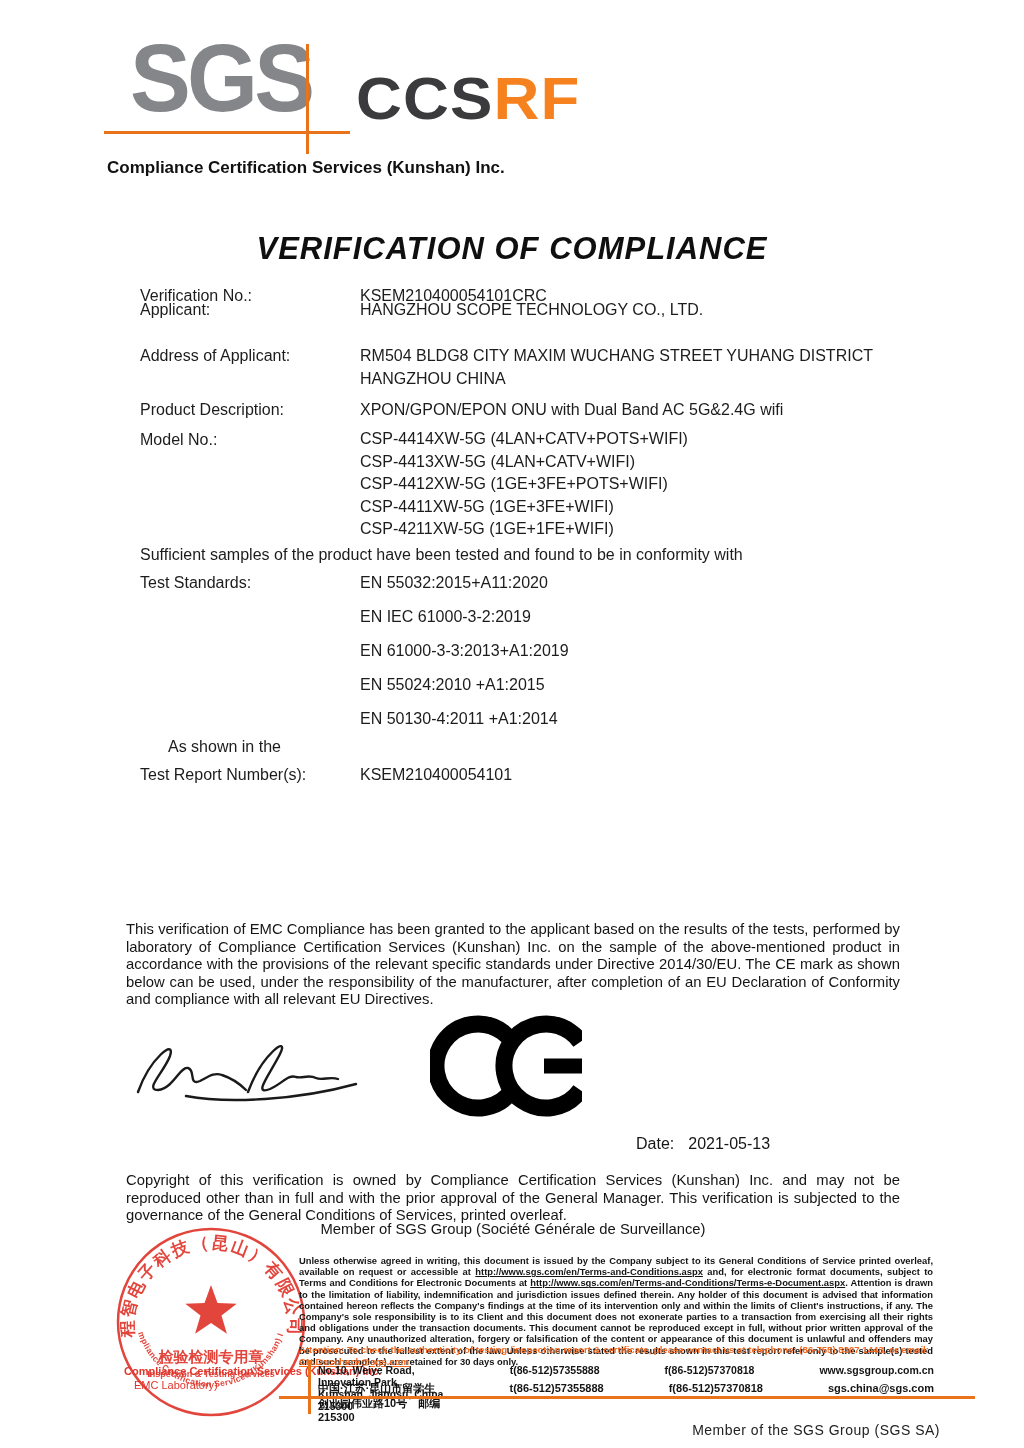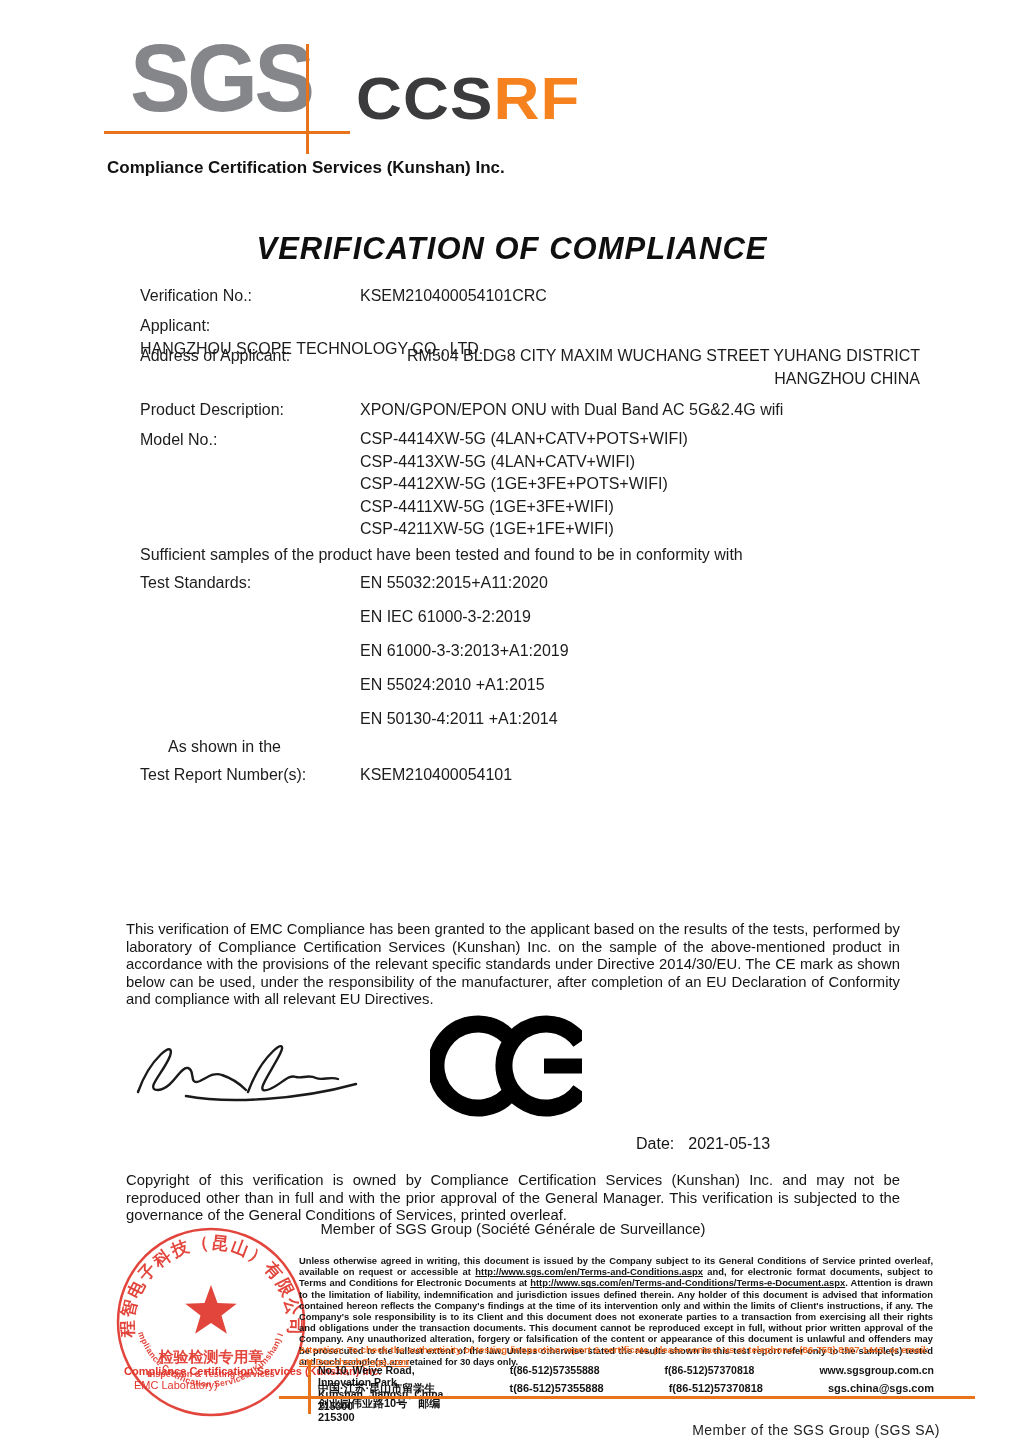--- a/index.html
+++ b/index.html
@@ -72,27 +72,27 @@
   <div class="abs sgs-hline"></div>
   <div class="abs ccsrf"><span class="dark">CCS</span><span class="orange">RF</span></div>
   <div class="abs company-line">Compliance Certification Services (Kunshan) Inc.</div>
 
   <div class="abs doc-title">VERIFICATION OF COMPLIANCE</div>
 
   <div class="row" style="top:284px;">
     <span class="lbl">Verification No.:</span>
     <span class="val">KSEM210400054101CRC</span>
   </div>
-  <div class="row" style="top:314px;flex-direction:column;">
+  <div class="row" style="top:298px;">
     <span class="lbl">Applicant:</span>
     <span class="val">HANGZHOU SCOPE TECHNOLOGY CO., LTD.</span>
   </div>
   <div class="row" style="top:344px;">
     <span class="lbl">Address of Applicant:</span>
-    <span class="val" style="width:560px;flex:none;text-align:right;">RM504 BLDG8 CITY MAXIM WUCHANG STREET YUHANG DISTRICT HANGZHOU CHINA</span>
+    <span class="val" style="width:560px;flex:none;">RM504 BLDG8 CITY MAXIM WUCHANG STREET YUHANG DISTRICT HANGZHOU CHINA</span>
   </div>
   <div class="row" style="top:398px;">
     <span class="lbl">Product Description:</span>
     <span class="val">XPON/GPON/EPON ONU with Dual Band AC 5G&amp;2.4G wifi</span>
   </div>
   <div class="row" style="top:428px;">
     <span class="lbl">Model No.:</span>
     <span class="val stack" style="line-height:22.5px;">
       <span>CSP-4414XW-5G (4LAN+CATV+POTS+WIFI)</span>
       <span>CSP-4413XW-5G (4LAN+CATV+WIFI)</span>

